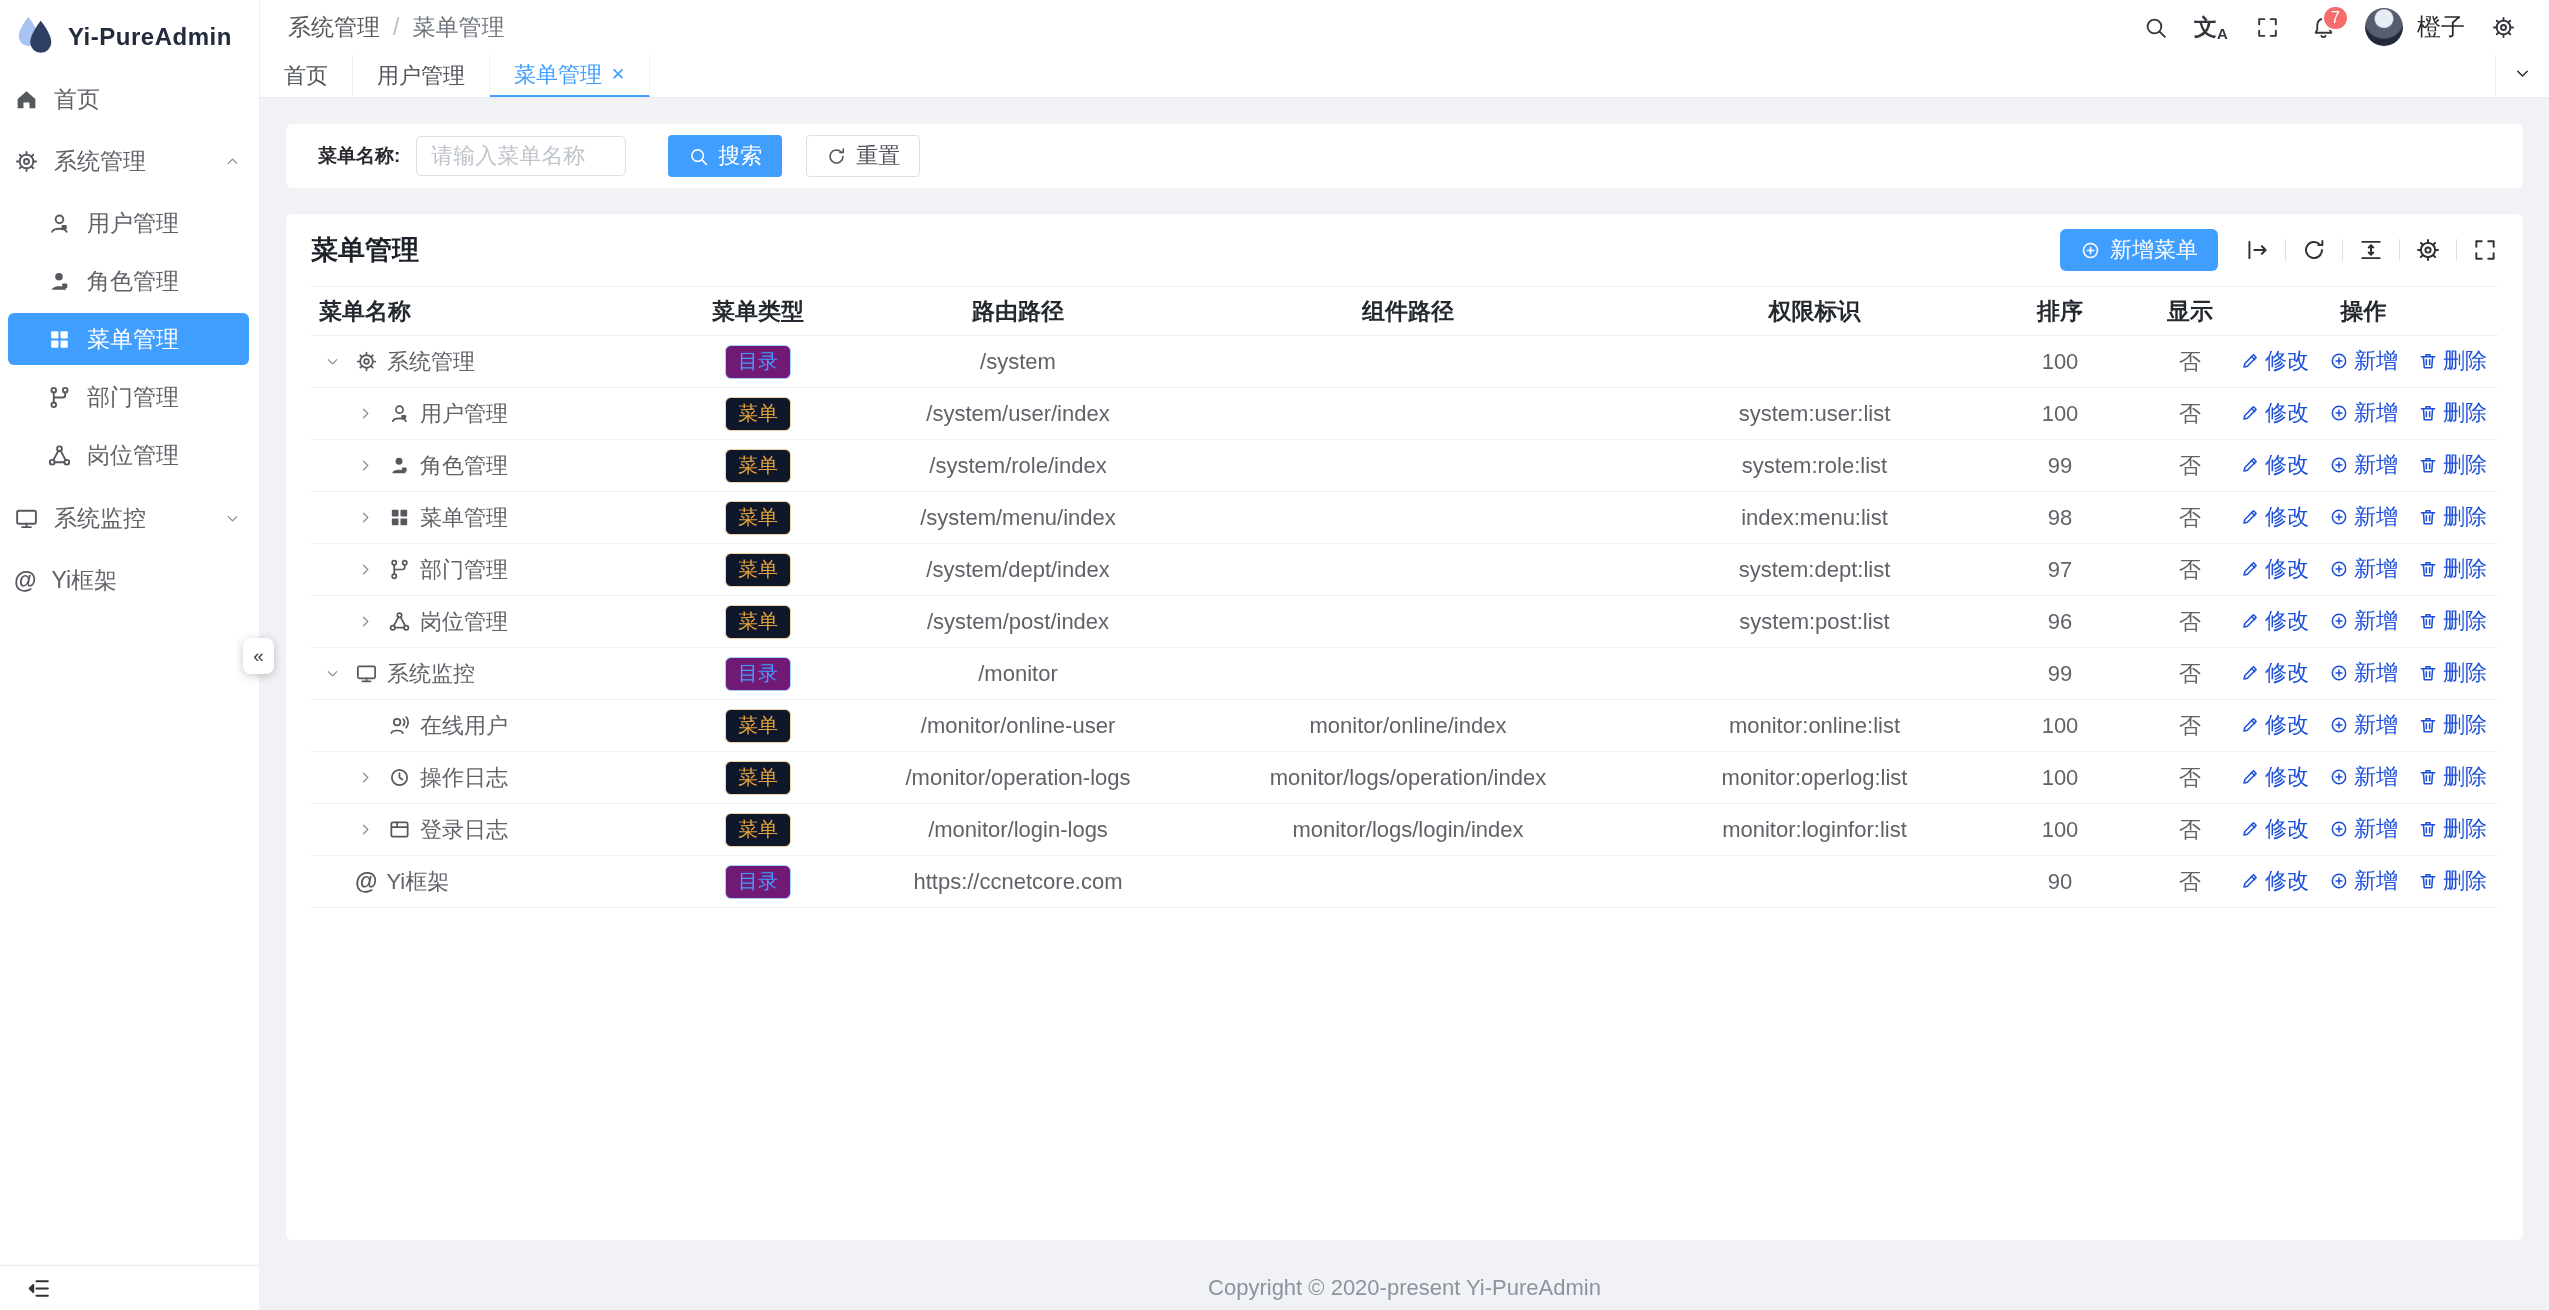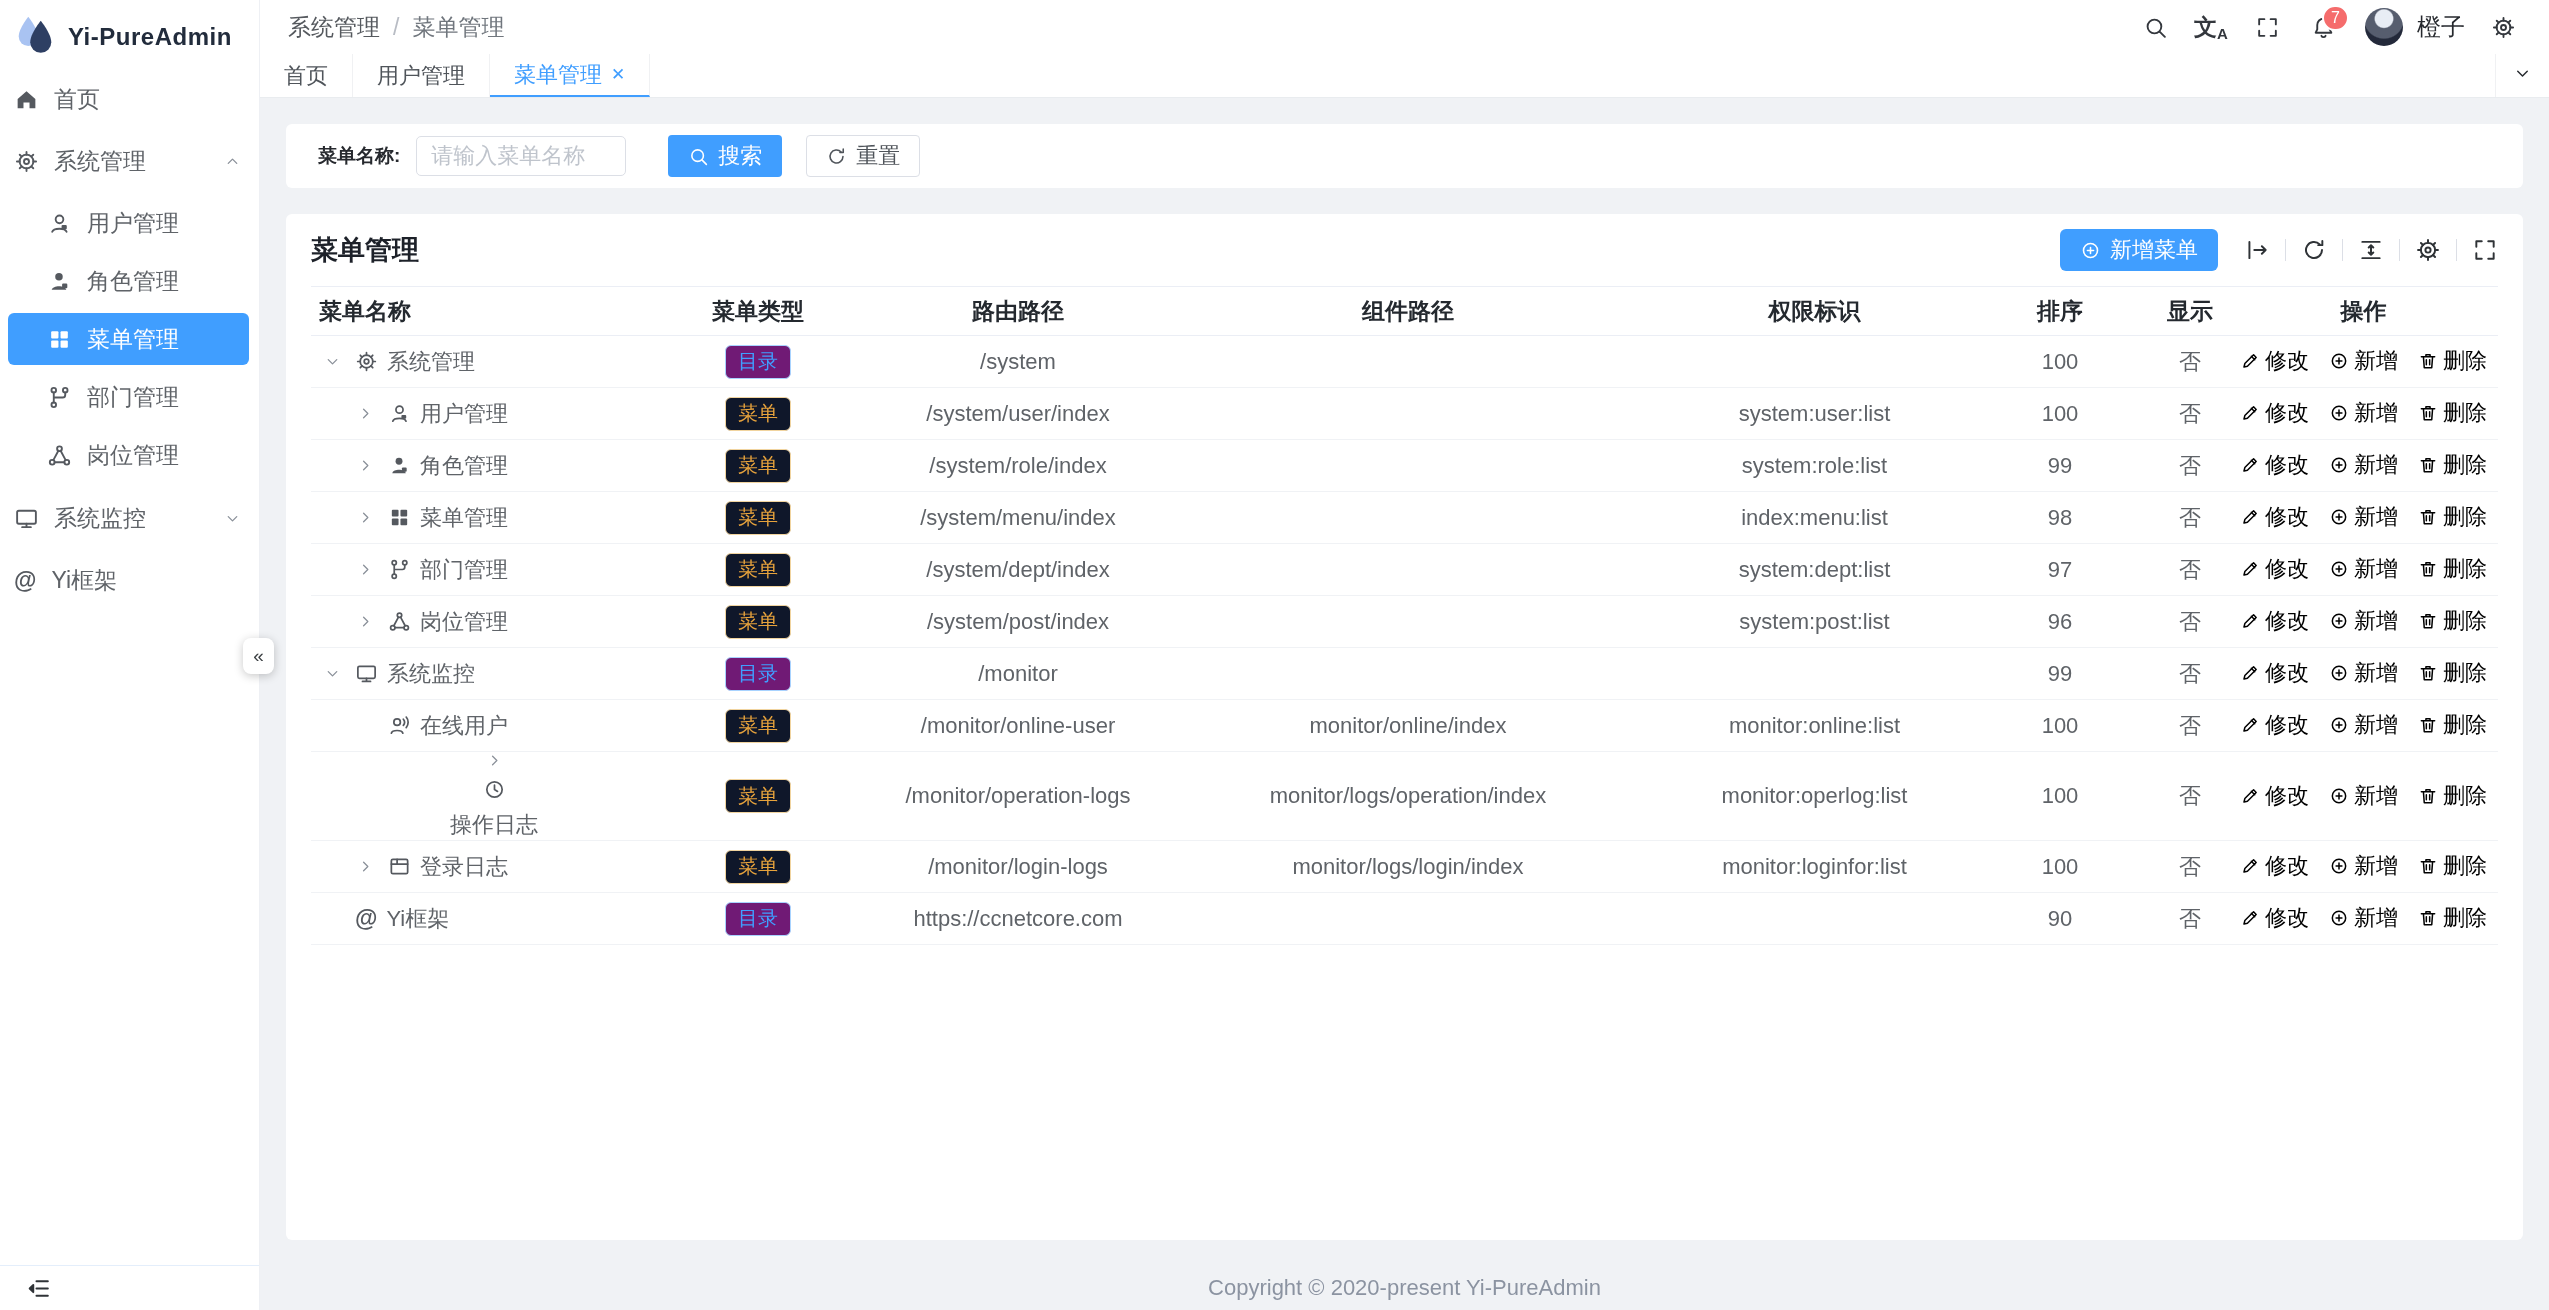--- a/index.html
+++ b/index.html
@@ -75,21 +75,21 @@
     border-top:1px solid #ebeef5; border-bottom:1px solid #ebeef5; }
   thead th.name-col { text-align:left; padding-left:8px; }
   tbody td { height:52px; font-size:22px; color:#5f6368; text-align:center; border-bottom:1px solid #f0f2f5; overflow:hidden; white-space:nowrap; }
   .name-wrap { display:flex; align-items:center; gap:9px; }
   .row-chevron { width:27px; display:inline-flex; justify-content:center; font-size:17px; color:#8a9099; cursor:pointer; flex-shrink:0; }
   .row-icon { display:inline-flex; font-size:23px; color:#55595f; flex-shrink:0; }
   .at-g { font-weight:bold; font-size:23px; }
   .tag { display:inline-flex; align-items:center; height:34px; padding:0 12px; border-radius:6px; font-size:20px; }
   .tag-dir { color:#409eff; border:1px solid #a8d3ff; background:#701a75; }
   .tag-menu { color:#e6a23c; border:1px solid #f1d49f; background:#0f172a; }
-  .op-link { color:#000000; display:inline-flex; align-items:center; gap:5px; font-size:22px; margin:0 10px; cursor:pointer; }
+  .op-link { color:#1d4ed8; display:inline-flex; align-items:center; gap:5px; font-size:22px; margin:0 10px; cursor:pointer; }
   .op-link .oi { display:inline-flex; font-size:20px; }
 
   .footer { height:44px; margin:0 -26px; flex-shrink:0; display:flex; align-items:center; justify-content:center; font-size:22px; color:#8b93a1; }
 </style>
 </head>
 <body>
 
 <div class="app">
 
   <aside class="sidebar">
@@ -746,21 +746,21 @@
                     <span class="oi">
                       <svg viewBox="0 0 24 24" width="1em" height="1em" fill="none" stroke="currentColor" stroke-width="1.8" stroke-linecap="round" stroke-linejoin="round">
                         <path d="M4 7h16M9.5 7V4.5h5V7M6.5 7l1 13h9l1-13M10 10.5v6M14 10.5v6"></path>
                       </svg>
                     </span>
                     <span>删除</span>
                   </span></td>
               </tr>
               <tr>
                 <td>
-                  <div class="name-wrap" style="padding-left: 41px; flex-direction: column;">
+                  <div class="name-wrap" style="padding-left: 41px;">
                     <span class="row-chevron">
                       <svg viewBox="0 0 24 24" width="1em" height="1em" fill="none" stroke="currentColor" stroke-width="1.8" stroke-linecap="round" stroke-linejoin="round">
                         <path d="M9.3 6l6 6-6 6"></path>
                       </svg>
                     </span>
                     <span class="row-icon">
                       <svg viewBox="0 0 24 24" width="1em" height="1em" fill="none" stroke="currentColor" stroke-width="1.8" stroke-linecap="round" stroke-linejoin="round">
                         <circle cx="12" cy="12" r="8"></circle>
                         <path d="M12 7.5V12l3.2 2"></path>
                       </svg>

